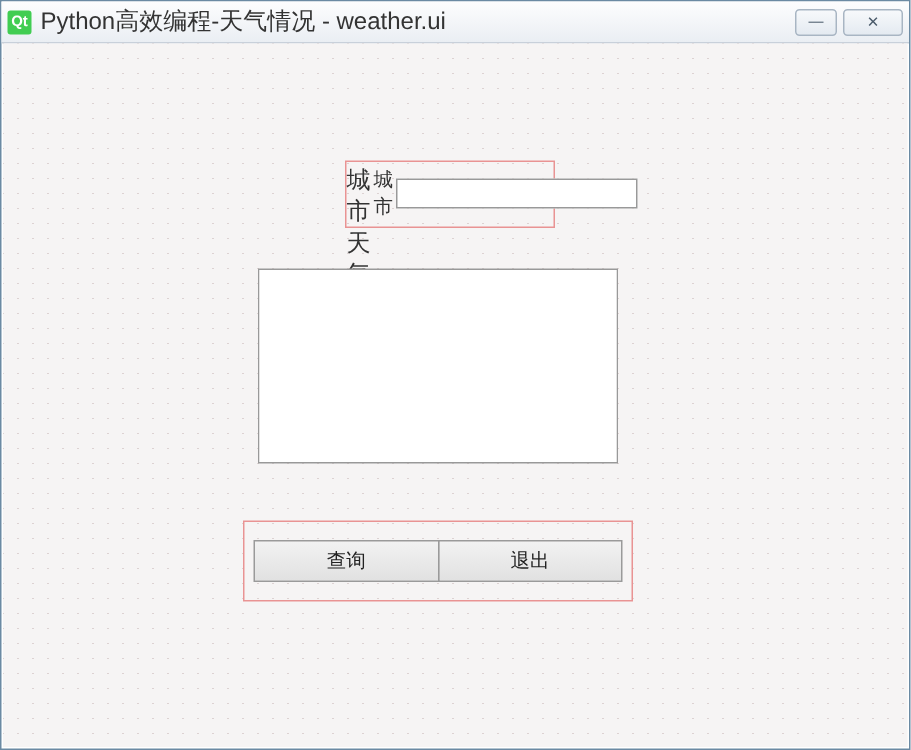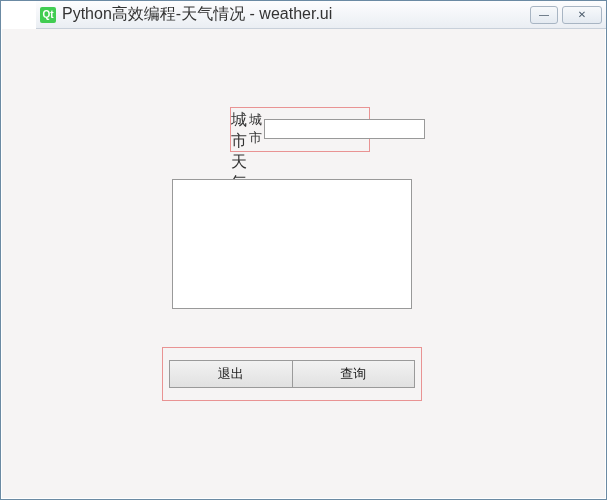--- a/index.html
+++ b/index.html
@@ -17,21 +17,20 @@
     background: #fff;
     position: relative;
   }
   .titlebar {
     height: 28px;
     background: linear-gradient(to bottom, #fdfdfe, #eaeef3);
     border-bottom: 1px solid #c8d0da;
     display: flex;
     align-items: center;
     padding: 0 4px;
-    margin-left: 35px;
   }
   .qt-icon {
     width: 16px;
     height: 16px;
     background: #41cd52;
     border-radius: 2px;
     display: flex;
     align-items: center;
     justify-content: center;
     color: #fff;
@@ -168,18 +167,18 @@
         <span class="city-label">城市</span>
         <input class="city-input" type="text" value="" style="">
       </div>
     </div>
 
     <div class="sel-box result-area">
       <div class="result-inner"></div>
     </div>
 
     <div class="sel-box button-group">
+      <button class="action-btn">查询</button>
       <button class="action-btn">退出</button>
-      <button class="action-btn">查询</button>
     </div>
 
   </div>
 </div>
 
 </body></html>

